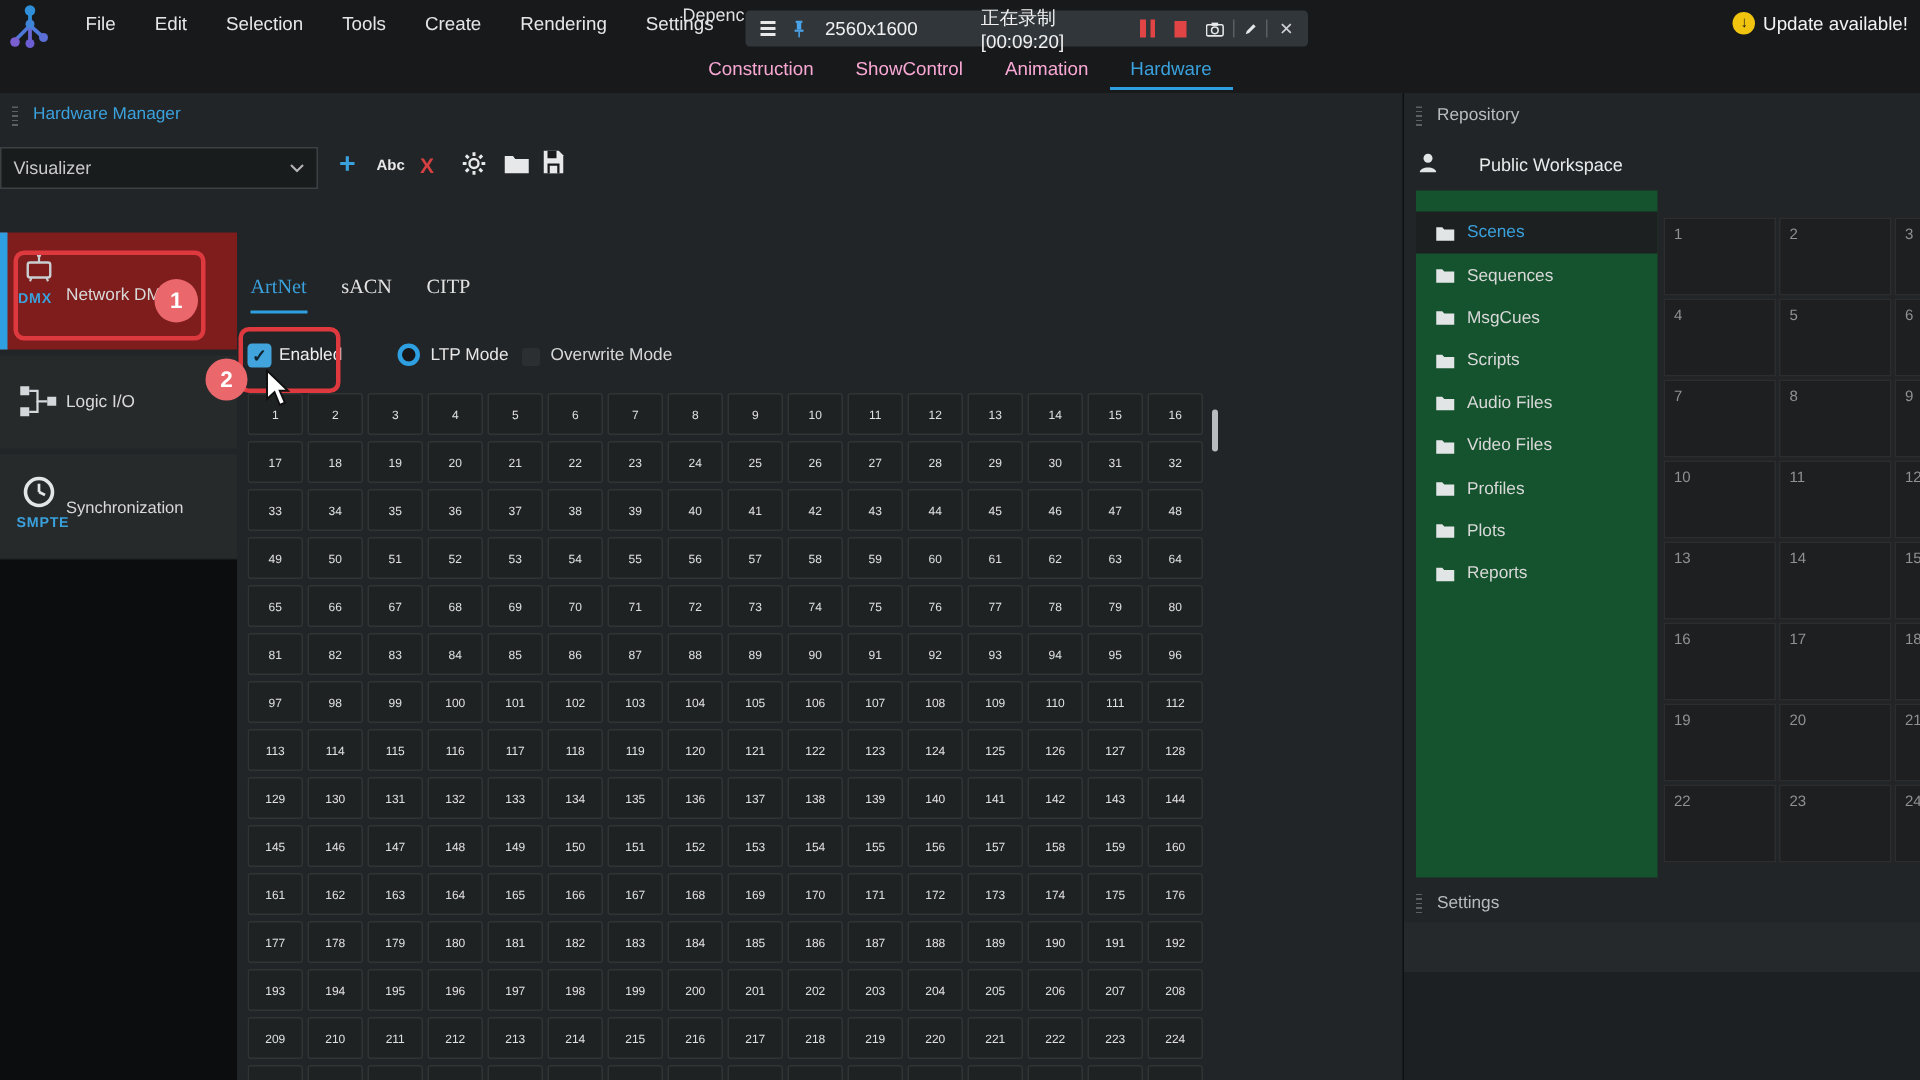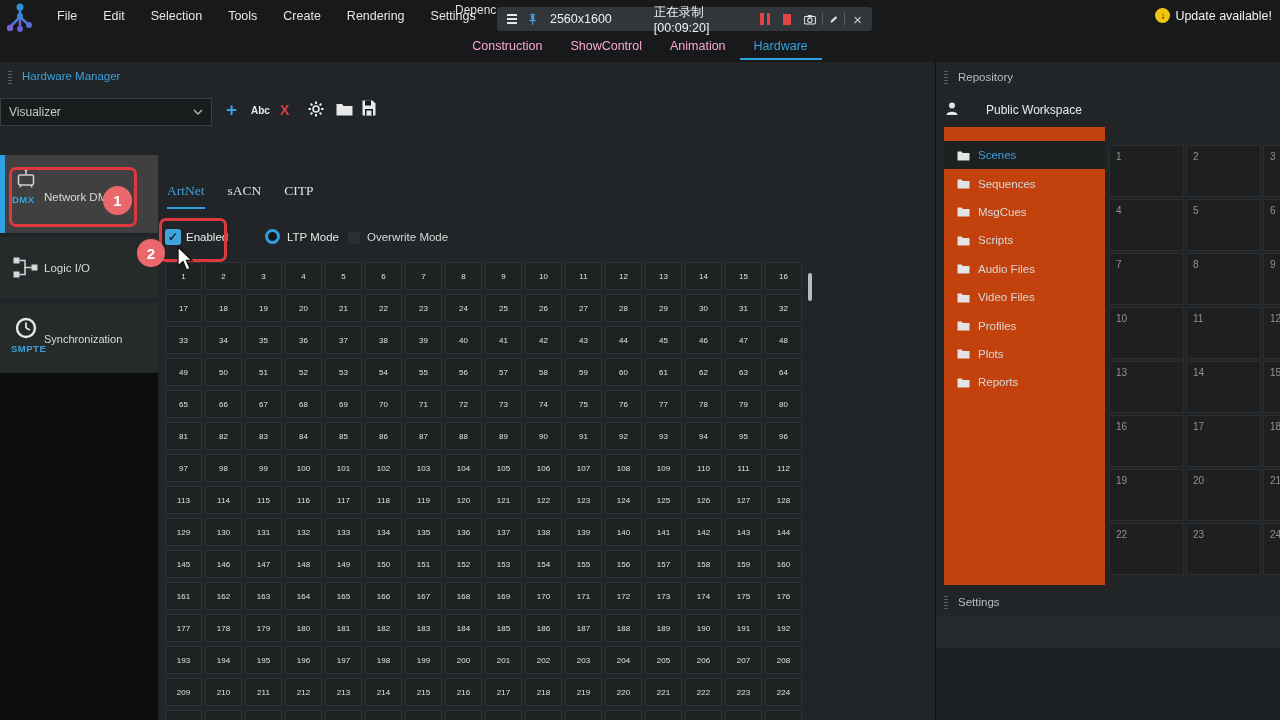--- a/index.html
+++ b/index.html
@@ -43,21 +43,21 @@
               border:1px solid #3c4042; display:flex; align-items:center; padding:0 8px;
               justify-content:space-between; }
   .dropdown span { color:#c9c9c9; font-size:12px; }
   .tb-plus { left:226px; top:99px; color:#3aa1dc; font-size:19px; font-weight:bold; }
   .tb-abc  { left:251px; top:105px; color:#e8e8e8; font-size:10px; font-weight:bold; }
   .tb-x    { left:280px; top:102px; color:#d64040; font-size:14px; font-weight:bold; }
 
   
   .side-dark { left:0; top:373px; width:158px; height:347px; background:#0c0d0e; }
   .dev-item { left:0; width:158px; background:#272a2b; }
-  .dev-item.selected { background:#404040; }
+  .dev-item.selected { background:#7f1d1d; }
   .dev-accent { left:0; width:5px; background:#2e9fe0; }
   .dev-label { position:absolute; left:44px; color:#d9d9d9; font-size:11.5px; white-space:nowrap; }
   .dev-badge { position:absolute; color:#3aa1dc; font-weight:bold; font-size:9.5px; letter-spacing:.5px; }
 
   
   .ptabs { left:167px; top:183px; display:flex; gap:23px; }
   .ptab { color:#e2e2e2; font-size:13.5px; padding-bottom:8px;font-family:Liberation Serif, serif; }
   .ptab.active { color:#3aa1dc; border-bottom:2px solid #2e9fe0; }
   .chk { left:165px; top:229px; width:16px; height:16px; background:#42a4dd; border-radius:3px;
          color:#10232e; font-size:12px; font-weight:bold; display:flex; align-items:center; justify-content:center; }
@@ -73,21 +73,21 @@
            display:grid; grid-template-columns:repeat(16,37px); grid-auto-rows:28px;
            column-gap:3px; row-gap:4px; }
   .ucell { background:#1f2223; border:1px solid #313435; border-radius:2px;
            color:#e0e0e0; font-size:8px; display:flex; align-items:center; justify-content:center; }
   .vscroll { left:808px; top:273px; width:4px; height:28px; background:#b8bcbe; border-radius:2px; }
 
   
   .rdivider { left:935px; top:62px; width:1px; height:658px; background:#0e0f10; }
   .repo-title { left:958px; top:71px; color:#b8bcbe; font-size:11.5px; }
   .pw-label { left:986px; top:103px; color:#e8eaeb; font-size:12px; }
-  .folders { left:944px; top:127px; width:161px; height:458px; background:#c2410c; }
+  .folders { left:944px; top:127px; width:161px; height:458px; background:#14532d; }
   .folder-row { position:relative; height:28.4px; display:flex; align-items:center; padding-left:13px; gap:8px; }
   .folder-row.selected { background:#1d2021; }
   .folder-row span { color:#d8d8d8; font-size:11.5px; }
   .folder-row.selected span { color:#3aa1dc; }
   .sgrid { left:1109px; top:145px; width:230px; display:grid;
            grid-template-columns:repeat(3,75px); grid-auto-rows:52px; gap:2px; }
   .scell { background:#1d1f20; border:1px solid #2b2d2e; color:#8f9294; font-size:10px;
            padding:5px 0 0 6px; }
   .set-title { left:958px; top:596px; color:#b8bcbe; font-size:11.5px; }
   .set-band { left:936px; top:615px; width:344px; height:33px; background:#26292b; }

